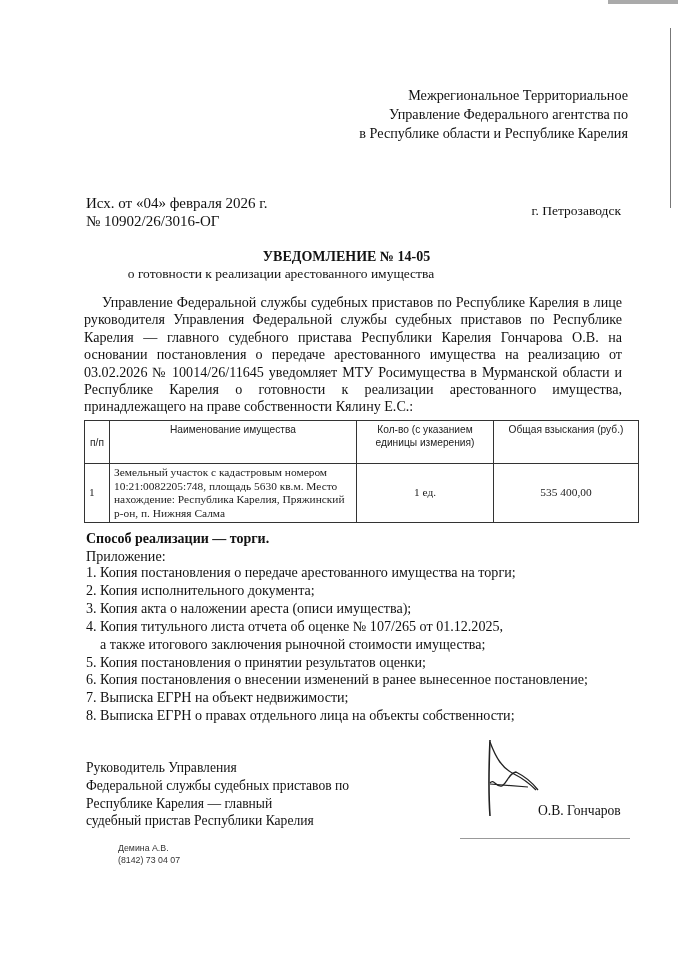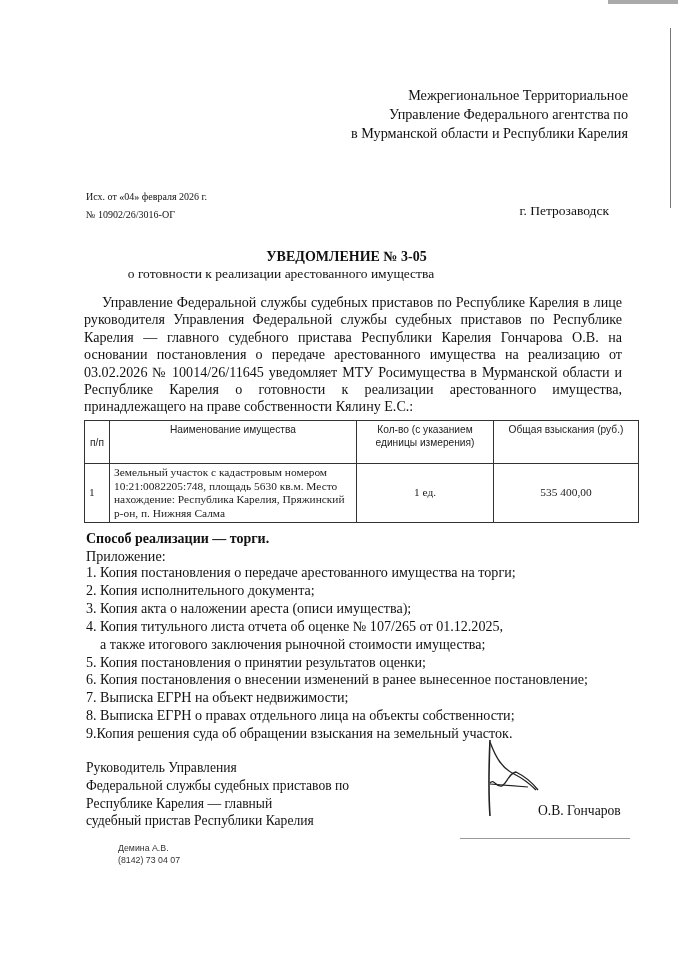--- a/index.html
+++ b/index.html
@@ -6,22 +6,22 @@
   body {
     width: 693px; height: 960px; position: relative; overflow: hidden;
     font-family: "Liberation Serif", "DejaVu Serif", serif;
     color: #111;
   }
   .abs { position: absolute; }
   .addressee {
     left: 300px; top: 86px; width: 328px; text-align: right;
     font-size: 14.2px; line-height: 19px;
   }
-  .outno { left: 86px; top: 188px; font-size: 10px; line-height: 18px; }
-  .city { right: 84px; top: 202px; font-size: 13.5px; line-height: 18px; }
+  .outno { left: 86px; top: 194px; font-size: 15px; line-height: 18px; }
+  .city { right: 72px; top: 202px; font-size: 13.5px; line-height: 18px; }
   .title { left: 0; width: 693px; top: 248px; text-align: center; font-weight: bold; font-size: 14px; line-height: 18px; }
   .subtitle { left: 0; width: 562px; top: 265px; text-align: center; font-size: 13.5px; line-height: 18px; }
   .body-text {
     left: 84px; top: 294px; width: 538px;
     font-size: 14.1px; line-height: 17.4px; text-align: justify;
     text-indent: 18px;
   }
   table.items {
     position: absolute; left: 84px; top: 420px; width: 555px;
     border-collapse: collapse;
@@ -47,30 +47,30 @@
 </style>
 </head>
 <body>
 
 <div class="abs border-top"></div>
 <div class="abs border-right"></div>
 
 <div class="abs addressee">
   <div>Межрегиональное Территориальное</div>
   <div>Управление Федерального агентства по</div>
-  <div>в Мурманской области и Республики Карелия</div>
+  <div>в Республике области и Республике Карелия</div>
 </div>
 
 <div class="abs outno">
   <div>Исх. от «04» февраля 2026 г.</div>
   <div>№ 10902/26/3016-ОГ</div>
 </div>
 <div class="abs city">г. Петрозаводск</div>
 
-<div class="abs title">УВЕДОМЛЕНИЕ № 3-05</div>
+<div class="abs title">УВЕДОМЛЕНИЕ № 14-05</div>
 <div class="abs subtitle">о готовности к реализации арестованного имущества</div>
 
 <div class="abs body-text">Управление Федеральной службы судебных приставов по Республике Карелия в лице руководителя Управления Федеральной службы судебных приставов по Республике Карелия — главного судебного пристава Республики Карелия Гончарова О.В. на основании постановления о передаче арестованного имущества на реализацию от 03.02.2026 № 10014/26/11645 уведомляет МТУ Росимущества в Мурманской области и Республике Карелия о готовности к реализации арестованного имущества, принадлежащего на праве собственности Кялину Е.С.:</div>
 
 <table class="items">
   <thead>
     <tr>
       <th class="num">п/п</th>
       <th style="width:240px">Наименование имущества</th>
       <th style="width:130px">Кол-во (с указанием единицы измерения)</th>
@@ -92,21 +92,20 @@
 <ul class="abs att-list">
   <li>1. Копия постановления о передаче арестованного имущества на торги;</li>
   <li>2. Копия исполнительного документа;</li>
   <li>3. Копия акта о наложении ареста (описи имущества);</li>
   <li>4. Копия титульного листа отчета об оценке № 107/265 от 01.12.2025,</li>
   <li class="indent">а также итогового заключения рыночной стоимости имущества;</li>
   <li>5. Копия постановления о принятии результатов оценки;</li>
   <li>6. Копия постановления о внесении изменений в ранее вынесенное постановление;</li>
   <li>7. Выписка ЕГРН на объект недвижимости;</li>
   <li>8. Выписка ЕГРН о правах отдельного лица на объекты собственности;</li>
-  <li>9.Копия решения суда об обращении взыскания на земельный участок.</li>
 </ul>
 
 <div class="abs signer">
   <div>Руководитель Управления</div>
   <div>Федеральной службы судебных приставов по</div>
   <div>Республике Карелия — главный</div>
   <div>судебный пристав Республики Карелия</div>
 </div>
 
 <svg class="abs" style="left:480px;top:738px" width="70" height="80" viewBox="0 0 70 80">

